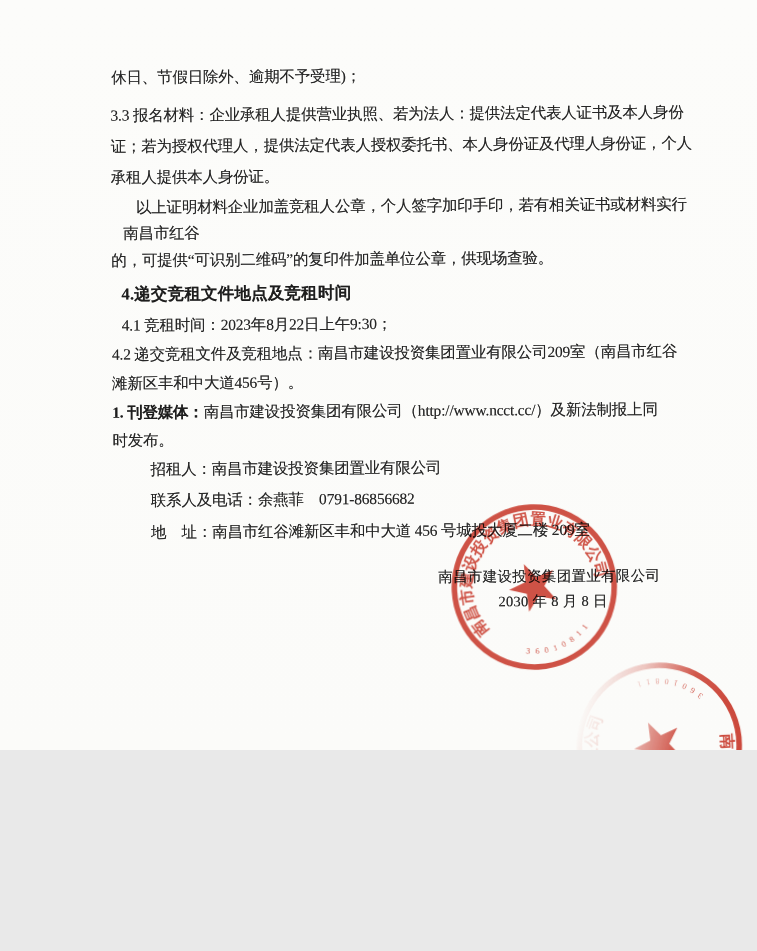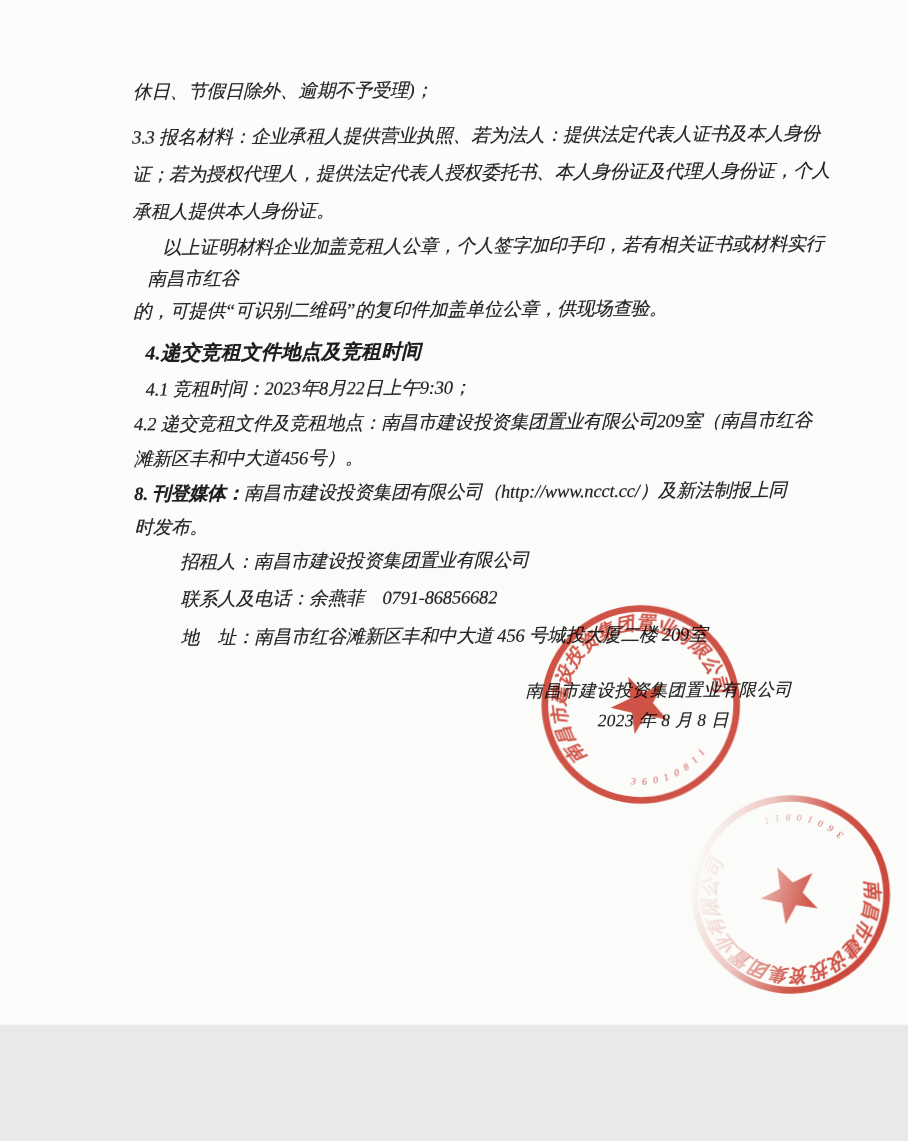--- a/index.html
+++ b/index.html
@@ -2,25 +2,24 @@
 <html><head>
 <meta charset="utf-8">
 <style>
   html,body{margin:0;padding:0;}
   body{
     width:757px;height:951px;
     background:#e9e9e9;
     font-family:"Liberation Serif","DejaVu Serif",serif;
   }
   .scan{
-    position:relative;width:757px;height:854px;overflow:hidden;
+    position:relative;width:757px;height:750px;overflow:hidden;
     background:
       radial-gradient(ellipse 120% 100% at 50% 45%, rgba(0,0,0,0) 70%, rgba(120,120,120,0.05) 100%),
       linear-gradient(#fcfcfa,#fbfbf9);
-    font-style: italic;
   }
   .content{
     position:absolute;inset:0;
     transform:rotate(-0.35deg);
     transform-origin:50% 50%;
   }
   .line{
     position:absolute;
     white-space:nowrap;
     font-size:15.5px;
@@ -61,29 +60,29 @@
     <div class="line" style="left:112px;top:135px">证；若为授权代理人，提供法定代表人授权委托书、本人身份证及代理人身份证，个人</div>
     <div class="line" style="left:112px;top:166px">承租人提供本人身份证。</div>
     <div class="line" style="left:137px;top:196px">以上证明材料企业加盖竞租人公章，个人签字加印手印，若有相关证书或材料实行</div>
     <div class="line" style="left:124px;top:222px">南昌市红谷</div>
     <div class="line" style="left:112px;top:249px">的，可提供“可识别二维码”的复印件加盖单位公章，供现场查验。</div>
     <div class="line heading" style="left:122px;top:283px">4.递交竞租文件地点及竞租时间</div>
     <div class="line" style="left:122px;top:314px">4.1 竞租时间：2023年8月22日上午9:30；</div>
     <div class="line" style="left:112px;top:343px">4.2 递交竞租文件及竞租地点：南昌市建设投资集团置业有限公司209室（南昌市红谷</div>
     <div class="line" style="left:112px;top:372px">滩新区丰和中大道456号）。</div>
     <div class="line" style="left:112px;top:401px">
-      <span class="bold-seg">8. 刊登媒体：</span><span>南昌市建设投资集团有限公司（http://www.ncct.cc/）及新法制报上同</span>
+      <span class="bold-seg">1. 刊登媒体：</span><span>南昌市建设投资集团有限公司（http://www.ncct.cc/）及新法制报上同</span>
     </div>
     <div class="line" style="left:112px;top:429px">时发布。</div>
     <div class="line" style="left:150px;top:458px">招租人：南昌市建设投资集团置业有限公司</div>
     <div class="line" style="left:150px;top:489px">联系人及电话：余燕菲　0791-86856682</div>
     <div class="line" style="left:150px;top:521px">地　址：南昌市红谷滩新区丰和中大道 456 号城投大厦二楼 209室</div>
 
     <div class="line sig" style="left:437px;top:567px">南昌市建设投资集团置业有限公司</div>
-    <div class="line sig" style="left:497px;top:592px">2023 年 8 月 8 日</div>
+    <div class="line sig" style="left:497px;top:592px">2030 年 8 月 8 日</div>
 
     <div class="seal-wrap seal-color" id="seal-main">
       <div class="seal-rotor">
         <svg viewBox="0 0 170 170" width="172" height="172">
           <circle cx="85" cy="85" r="79" fill="none" stroke="currentColor" stroke-width="5.5"></circle>
           <defs>
             <path id="arcA" d="M 26.7,106.2 A 62,62 0 1 1 143.3,106.2" fill="none"></path>
             <path id="botA" d="M 47.1,139.1 A 66,66 0 0 0 122.9,139.1" fill="none"></path>
           </defs>
           <text font-size="15.5" font-weight="bold" fill="currentColor">

